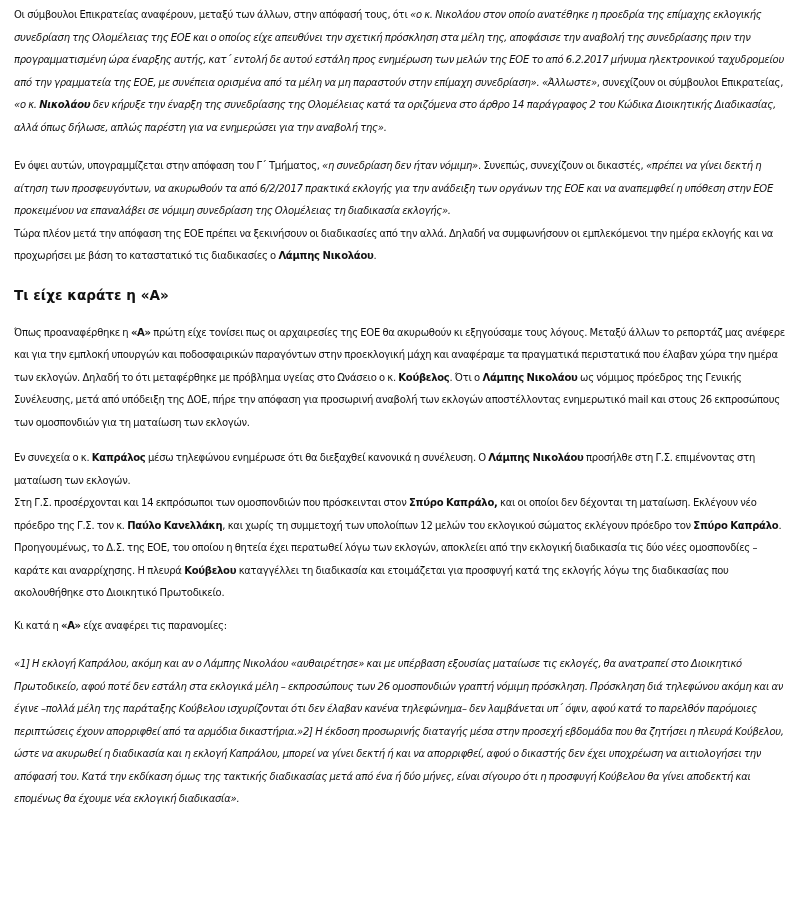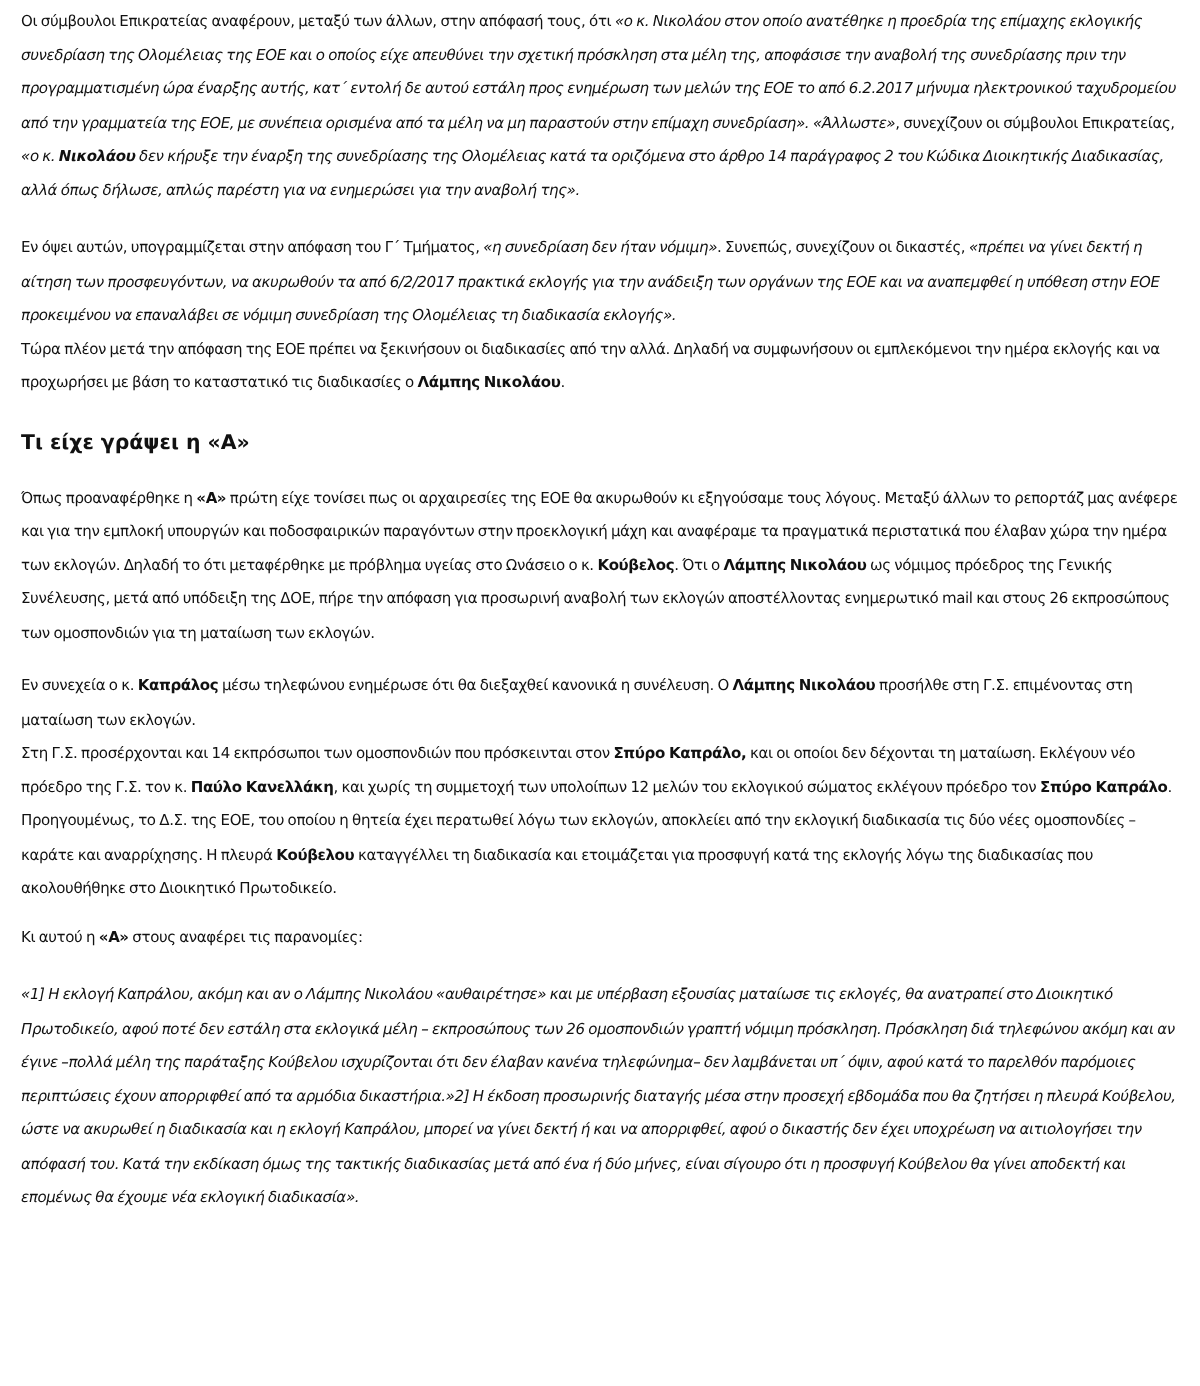--- a/index.html
+++ b/index.html
@@ -26,22 +26,22 @@
 </style>
 </head>
 <body>
 
 <div class="page">
   <p class="p"><span>Οι σύμβουλοι Επικρατείας αναφέρουν, μεταξύ των άλλων, στην απόφασή τους, ότι </span><span class="it">«ο κ. Νικολάου στον οποίο ανατέθηκε η προεδρία της επίμαχης εκλογικής συνεδρίαση της Ολομέλειας της ΕΟΕ και ο οποίος είχε απευθύνει την σχετική πρόσκληση στα μέλη της, αποφάσισε την αναβολή της συνεδρίασης πριν την προγραμματισμένη ώρα έναρξης αυτής, κατ΄ εντολή δε αυτού εστάλη προς ενημέρωση των μελών της ΕΟΕ το από 6.2.2017 μήνυμα ηλεκτρονικού ταχυδρομείου από την γραμματεία της ΕΟΕ, με συνέπεια ορισμένα από τα μέλη να μη παραστούν στην επίμαχη συνεδρίαση».</span><span> </span><span class="it">«Άλλωστε»</span><span>, συνεχίζουν οι σύμβουλοι Επικρατείας, </span><span class="it">«ο κ. </span><span class="it b">Νικολάου</span><span class="it"> δεν κήρυξε την έναρξη της συνεδρίασης της Ολομέλειας κατά τα οριζόμενα στο άρθρο 14 παράγραφος 2 του Κώδικα Διοικητικής Διαδικασίας, αλλά όπως δήλωσε, απλώς παρέστη για να ενημερώσει για την αναβολή της».</span></p>
   <div class="gap-l"></div>
   <p class="p"><span>Εν όψει αυτών, υπογραμμίζεται στην απόφαση του Γ΄ Τμήματος, </span><span class="it">«η συνεδρίαση δεν ήταν νόμιμη»</span><span>. Συνεπώς, συνεχίζουν οι δικαστές, </span><span class="it">«πρέπει να γίνει δεκτή η αίτηση των προσφευγόντων, να ακυρωθούν τα από 6/2/2017 πρακτικά εκλογής για την ανάδειξη των οργάνων της ΕΟΕ και να αναπεμφθεί η υπόθεση στην ΕΟΕ προκειμένου να επαναλάβει σε νόμιμη συνεδρίαση της Ολομέλειας τη διαδικασία εκλογής».</span></p>
   <p class="p"><span>Τώρα πλέον μετά την απόφαση της ΕΟΕ πρέπει να ξεκινήσουν οι διαδικασίες από την αλλά. Δηλαδή να συμφωνήσουν οι εμπλεκόμενοι την ημέρα εκλογής και να προχωρήσει με βάση το καταστατικό τις διαδικασίες ο </span><span class="b">Λάμπης Νικολάου</span><span>.</span></p>
   <div class="gap-l"></div>
-  <h3 class="heading">Τι είχε γράψει η «Α»</h3>
+  <h3 class="heading">Τι είχε καράτε η «Α»</h3>
   <div class="gap-l"></div>
   <p class="p"><span>Όπως προαναφέρθηκε η </span><span class="b">«Α»</span><span> πρώτη είχε τονίσει πως οι αρχαιρεσίες της ΕΟΕ θα ακυρωθούν κι εξηγούσαμε τους λόγους. Μεταξύ άλλων το ρεπορτάζ μας ανέφερε και για την εμπλοκή υπουργών και ποδοσφαιρικών παραγόντων στην προεκλογική μάχη και αναφέραμε τα πραγματικά περιστατικά που έλαβαν χώρα την ημέρα των εκλογών. Δηλαδή το ότι μεταφέρθηκε με πρόβλημα υγείας στο Ωνάσειο ο κ. </span><span class="b">Κούβελος</span><span>. Ότι ο </span><span class="b">Λάμπης Νικολάου</span><span> ως νόμιμος πρόεδρος της Γενικής Συνέλευσης, μετά από υπόδειξη της ΔΟΕ, πήρε την απόφαση για προσωρινή αναβολή των εκλογών αποστέλλοντας  ενημερωτικό mail και στους 26 εκπροσώπους των ομοσπονδιών για τη ματαίωση των εκλογών.</span></p>
   <div class="gap-m"></div>
   <p class="p"><span>Εν συνεχεία ο κ. </span><span class="b">Καπράλος</span><span> μέσω τηλεφώνου ενημέρωσε ότι θα διεξαχθεί κανονικά η συνέλευση. Ο </span><span class="b">Λάμπης Νικολάου</span><span> προσήλθε στη Γ.Σ. επιμένοντας στη ματαίωση των εκλογών.</span><br><span>Στη Γ.Σ. προσέρχονται και 14 εκπρόσωποι των ομοσπονδιών που πρόσκεινται στον </span><span class="b">Σπύρο Καπράλο,</span><span> και οι οποίοι δεν δέχονται τη ματαίωση. Εκλέγουν νέο πρόεδρο της Γ.Σ. τον κ. </span><span class="b">Παύλο Κανελλάκη</span><span>, και χωρίς τη συμμετοχή των υπολοίπων 12 μελών του εκλογικού σώματος εκλέγουν πρόεδρο τον </span><span class="b">Σπύρο Καπράλο</span><span>. Προηγουμένως, το Δ.Σ. της ΕΟΕ, του οποίου η θητεία έχει περατωθεί λόγω των εκλογών, αποκλείει από την εκλογική διαδικασία τις δύο νέες ομοσπονδίες –καράτε και αναρρίχησης. Η πλευρά </span><span class="b">Κούβελου</span><span> καταγγέλλει τη διαδικασία και ετοιμάζεται για προσφυγή κατά της εκλογής λόγω της διαδικασίας που ακολουθήθηκε στο Διοικητικό Πρωτοδικείο.</span></p>
   <div class="gap-s"></div>
-  <p class="p"><span>Κι αυτού η </span><span class="b">«Α»</span><span> στους αναφέρει τις παρανομίες:</span></p>
+  <p class="p"><span>Κι κατά η </span><span class="b">«Α»</span><span> είχε αναφέρει τις παρανομίες:</span></p>
   <div class="gap-l"></div>
   <p class="p"><span class="it">«1] Η εκλογή Καπράλου, ακόμη και αν ο Λάμπης Νικολάου «αυθαιρέτησε» και με υπέρβαση εξουσίας ματαίωσε τις εκλογές, θα ανατραπεί στο Διοικητικό Πρωτοδικείο, αφού ποτέ δεν εστάλη στα εκλογικά μέλη – εκπροσώπους των 26 ομοσπονδιών γραπτή νόμιμη πρόσκληση. Πρόσκληση διά τηλεφώνου ακόμη και αν έγινε –πολλά μέλη της παράταξης Κούβελου ισχυρίζονται ότι δεν έλαβαν κανένα τηλεφώνημα– δεν λαμβάνεται υπ΄ όψιν, αφού κατά το παρελθόν παρόμοιες περιπτώσεις έχουν απορριφθεί από τα αρμόδια δικαστήρια.»2] Η έκδοση προσωρινής διαταγής μέσα στην προσεχή εβδομάδα που θα ζητήσει η πλευρά Κούβελου, ώστε να ακυρωθεί η διαδικασία και η εκλογή Καπράλου, μπορεί να γίνει δεκτή ή και να απορριφθεί, αφού ο δικαστής δεν έχει υποχρέωση να αιτιολογήσει την απόφασή του. Κατά την εκδίκαση όμως της τακτικής διαδικασίας μετά από ένα ή δύο μήνες, είναι σίγουρο ότι η προσφυγή Κούβελου θα γίνει αποδεκτή και επομένως θα έχουμε νέα εκλογική διαδικασία».</span></p>
 </div>
 
 </body></html>

